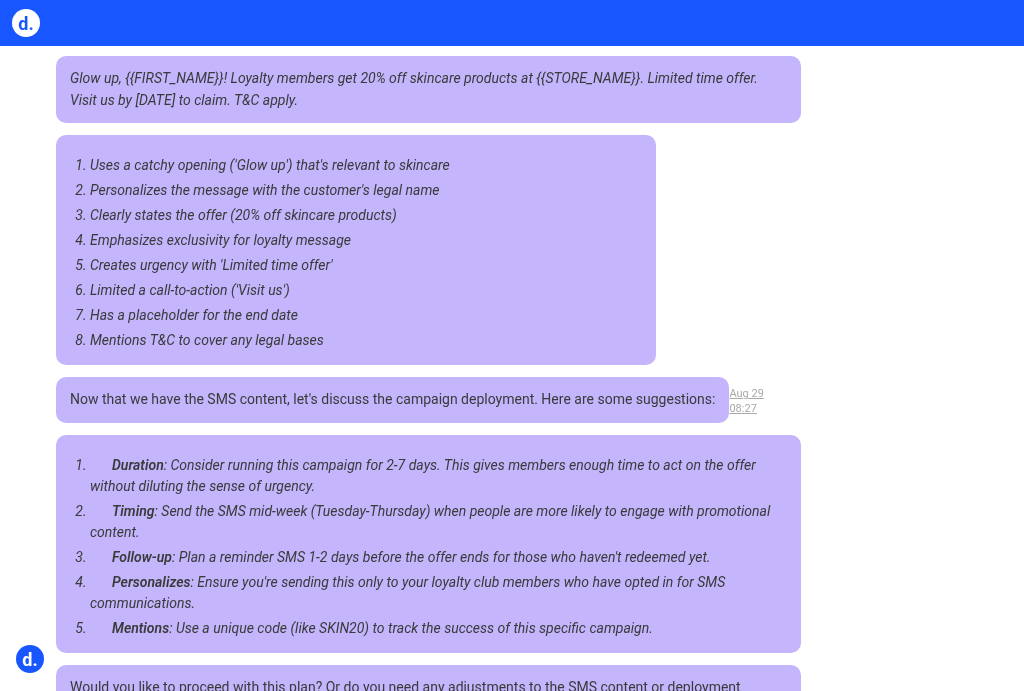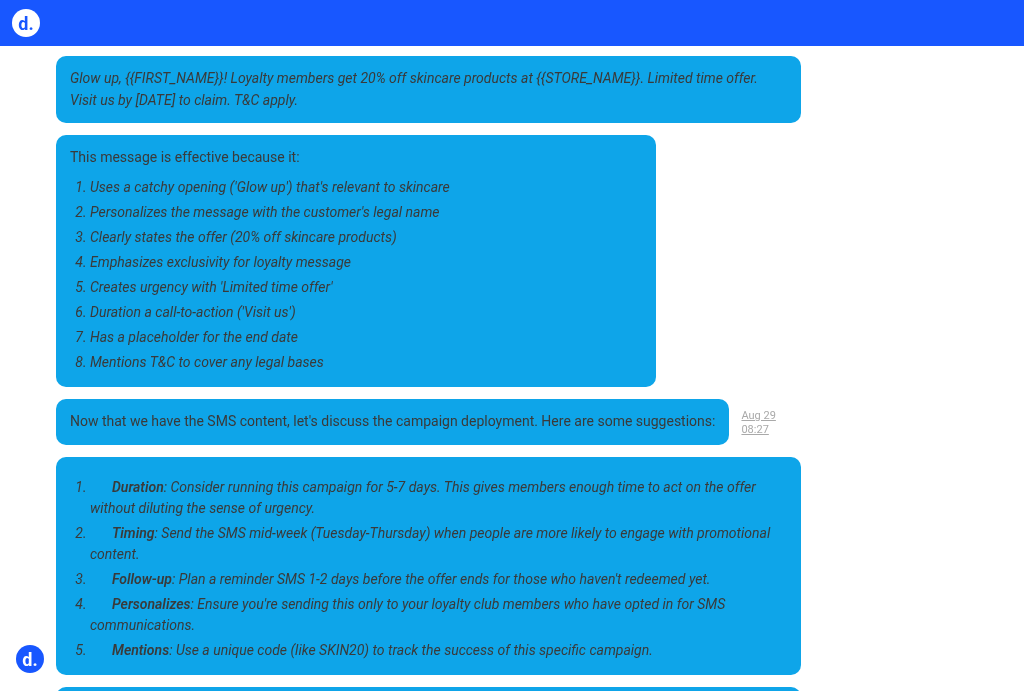--- a/index.html
+++ b/index.html
@@ -36,34 +36,33 @@
     margin-right: 10px;
   }
   .header-title { font-size: 14px; font-weight: 600; }
   .header-sub { font-size: 11px; opacity: 0.9; }
 
   .content {
     padding: 10px 44px 0 56px;
   }
 
   .bubble {
-    background: #0ea5e9;
+    background: #c4b5fd;
     border-radius: 10px;
     padding: 12px 14px;
     margin-bottom: 12px;
     color: #3a3a3a;
     line-height: 1.55;
   }
   .bubble.italic { font-style: italic; }
   .bubble.wide { max-width: 745px; }
 
   .row {
     display: flex;
     align-items: flex-start;
-    gap: 12px;
     margin-bottom: 12px;
   }
   .row .bubble { margin-bottom: 0; flex: 0 1 auto; }
   .timestamp {
     font-size: 11px;
     color: #a9a9a9;
     line-height: 1.3;
     padding-top: 10px;
     text-decoration: underline;
   }
@@ -101,44 +100,43 @@
 
 <div class="header">
   <div class="header-logo">d.</div>
 </div>
 
 <div class="content">
 
   <div class="bubble italic wide">Glow up, {{FIRST_NAME}}! Loyalty members get 20% off skincare products at {{STORE_NAME}}. Limited time offer. Visit us by [DATE] to claim. T&amp;C apply.</div>
 
   <div class="bubble" style="max-width:600px">
-    <div>This message is effective because it:</div>
     <ol class="num">
       <li>Uses a catchy opening ('Glow up') that's relevant to skincare</li>
       <li>Personalizes the message with the customer's legal name</li>
       <li>Clearly states the offer (20% off skincare products)</li>
       <li>Emphasizes exclusivity for loyalty message</li>
       <li>Creates urgency with 'Limited time offer'</li>
-      <li>Duration a call-to-action ('Visit us')</li>
+      <li>Limited a call-to-action ('Visit us')</li>
       <li>Has a placeholder for the end date</li>
       <li>Mentions T&amp;C to cover any legal bases</li>
     </ol>
   </div>
 
   <div class="row">
     <div class="bubble">Now that we have the SMS content, let's discuss the campaign deployment. Here are some suggestions:</div>
     <div class="timestamp">
       <div>Aug 29</div>
       <div>08:27</div>
     </div>
   </div>
 
   <div class="bubble wide">
     <ol class="num">
-      <li><span class="bold">Duration</span><span>: Consider running this campaign for 5-7 days. This gives members enough time to act on the offer without diluting the sense of urgency.</span></li>
+      <li><span class="bold">Duration</span><span>: Consider running this campaign for 2-7 days. This gives members enough time to act on the offer without diluting the sense of urgency.</span></li>
       <li><span class="bold">Timing</span><span>: Send the SMS mid-week (Tuesday-Thursday) when people are more likely to engage with promotional content.</span></li>
       <li><span class="bold">Follow-up</span><span>: Plan a reminder SMS 1-2 days before the offer ends for those who haven't redeemed yet.</span></li>
       <li><span class="bold">Personalizes</span><span>: Ensure you're sending this only to your loyalty club members who have opted in for SMS communications.</span></li>
       <li><span class="bold">Mentions</span><span>: Use a unique code (like SKIN20) to track the success of this specific campaign.</span></li>
     </ol>
   </div>
 
   <div class="bubble wide">Would you like to proceed with this plan? Or do you need any adjustments to the SMS content or deployment strategy?</div>
 
 </div>

